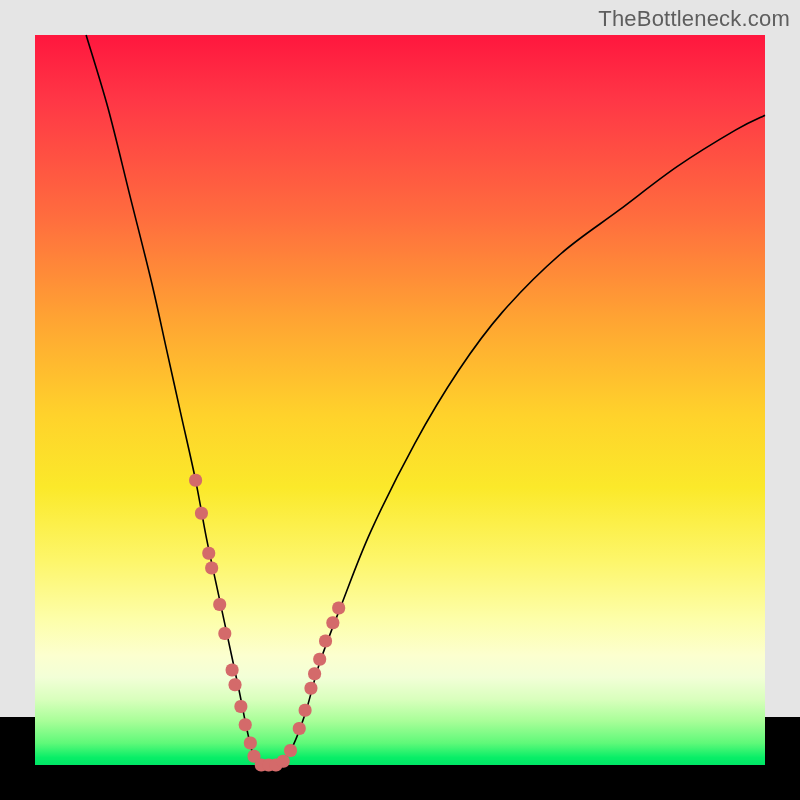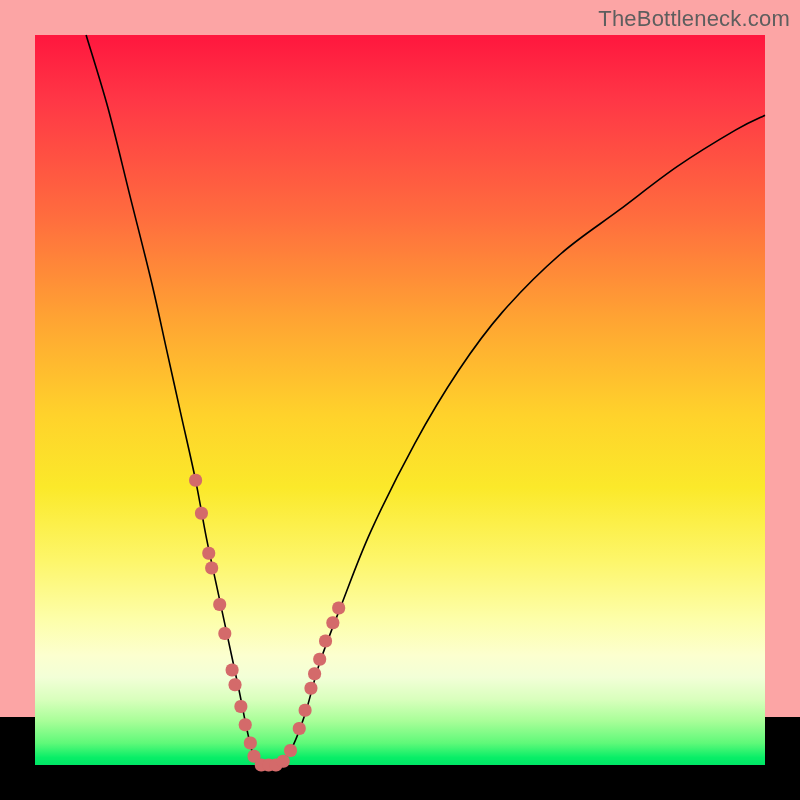--- a/index.html
+++ b/index.html
@@ -8,21 +8,21 @@
     width: 800px;
     height: 800px;
     overflow: hidden;
     background: #000;
     font-family: Arial, Helvetica, sans-serif;
   }
   .frame {
     position: relative;
     width: 800px;
     height: 717px;
-    background: #fca5a5;
+    background: #e5e5e5;
   }
   .plot-area {
     position: absolute;
     left: 35px;
     top: 35px;
     width: 730px;
     height: 730px;
     
     background: linear-gradient(
       to bottom,

